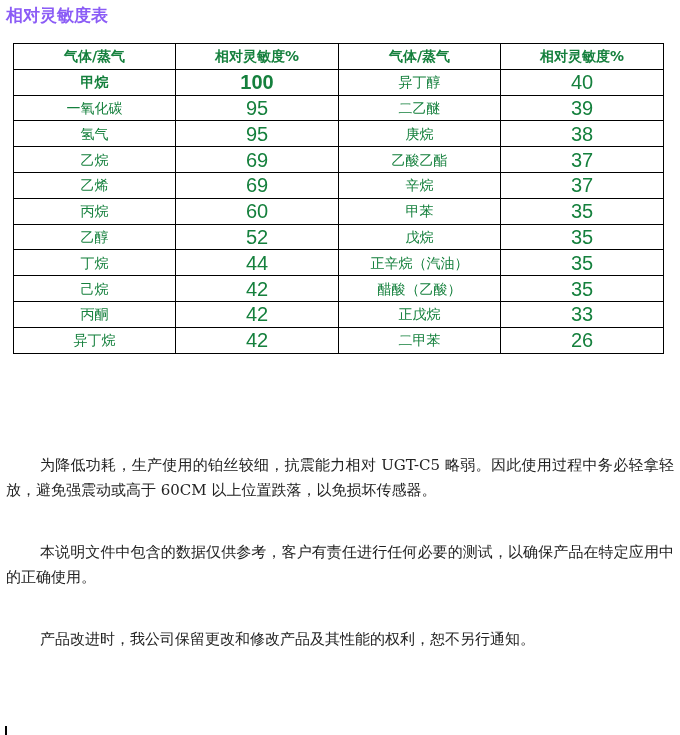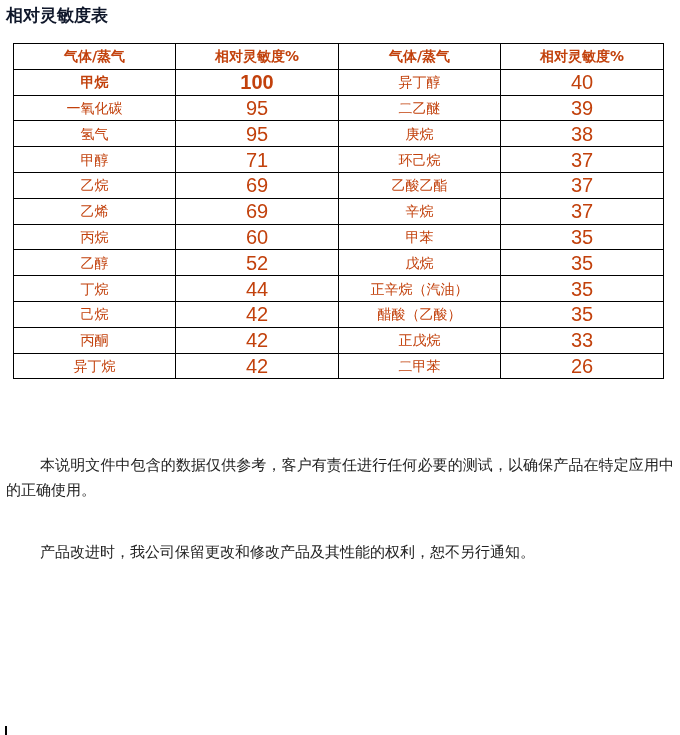--- a/index.html
+++ b/index.html
@@ -14,21 +14,21 @@
       overflow: hidden;
       font-family: "DejaVu Sans", "Liberation Sans", sans-serif;
       color: #000;
     }
     .title {
       position: absolute;
       left: 6px;
       top: 4px;
       font-size: 17px;
       font-weight: bold;
-      color: #0f172a;
+      color: #8b5cf6;
       letter-spacing: 0px;
       line-height: 22px;
     }
     table.sens {
       position: absolute;
       left: 13px;
       top: 43px;
       width: 650px;
       border-collapse: collapse;
       table-layout: fixed;
@@ -36,21 +36,21 @@
     table.sens td, table.sens th {
       border: 1px solid #000;
       text-align: center;
       vertical-align: middle;
       height: 24.8px;
       padding: 0;
       font-size: 14px;
       line-height: 18px;
       font-family: "DejaVu Sans", "Liberation Sans", sans-serif;
       font-weight: normal;
-      color: #c2410c;
+      color: #15803d;
       margin-top: 24px;
     }
     table.sens th {
       font-weight: bold;
       font-size: 14px;
     }
     table.sens td.num {
       font-family: "Liberation Sans", "DejaVu Sans", sans-serif;
       font-size: 20px;
     }
@@ -123,26 +123,20 @@
       <td>二乙醚</td>
       <td class="num">39</td>
     </tr>
     <tr>
       <td>氢气</td>
       <td class="num">95</td>
       <td>庚烷</td>
       <td class="num">38</td>
     </tr>
     <tr>
-      <td>甲醇</td>
-      <td class="num">71</td>
-      <td>环己烷</td>
-      <td class="num">37</td>
-    </tr>
-    <tr>
       <td>乙烷</td>
       <td class="num">69</td>
       <td>乙酸乙酯</td>
       <td class="num">37</td>
     </tr>
     <tr>
       <td>乙烯</td>
       <td class="num">69</td>
       <td>辛烷</td>
       <td class="num">37</td>
@@ -180,17 +174,18 @@
     <tr>
       <td>异丁烷</td>
       <td class="num">42</td>
       <td>二甲苯</td>
       <td class="num">26</td>
     </tr>
   </tbody>
 </table>
 
 <div class="notes">
+  <p>为降低功耗，生产使用的铂丝较细，抗震能力相对 UGT-C5 略弱。因此使用过程中务必轻拿轻放，避免强震动或高于 60CM 以上位置跌落，以免损坏传感器。</p>
   <p>本说明文件中包含的数据仅供参考，客户有责任进行任何必要的测试，以确保产品在特定应用中的正确使用。</p>
   <p>产品改进时，我公司保留更改和修改产品及其性能的权利，恕不另行通知。</p>
 </div>
 
 <div class="cursor-mark"></div>
 
 </body></html>

